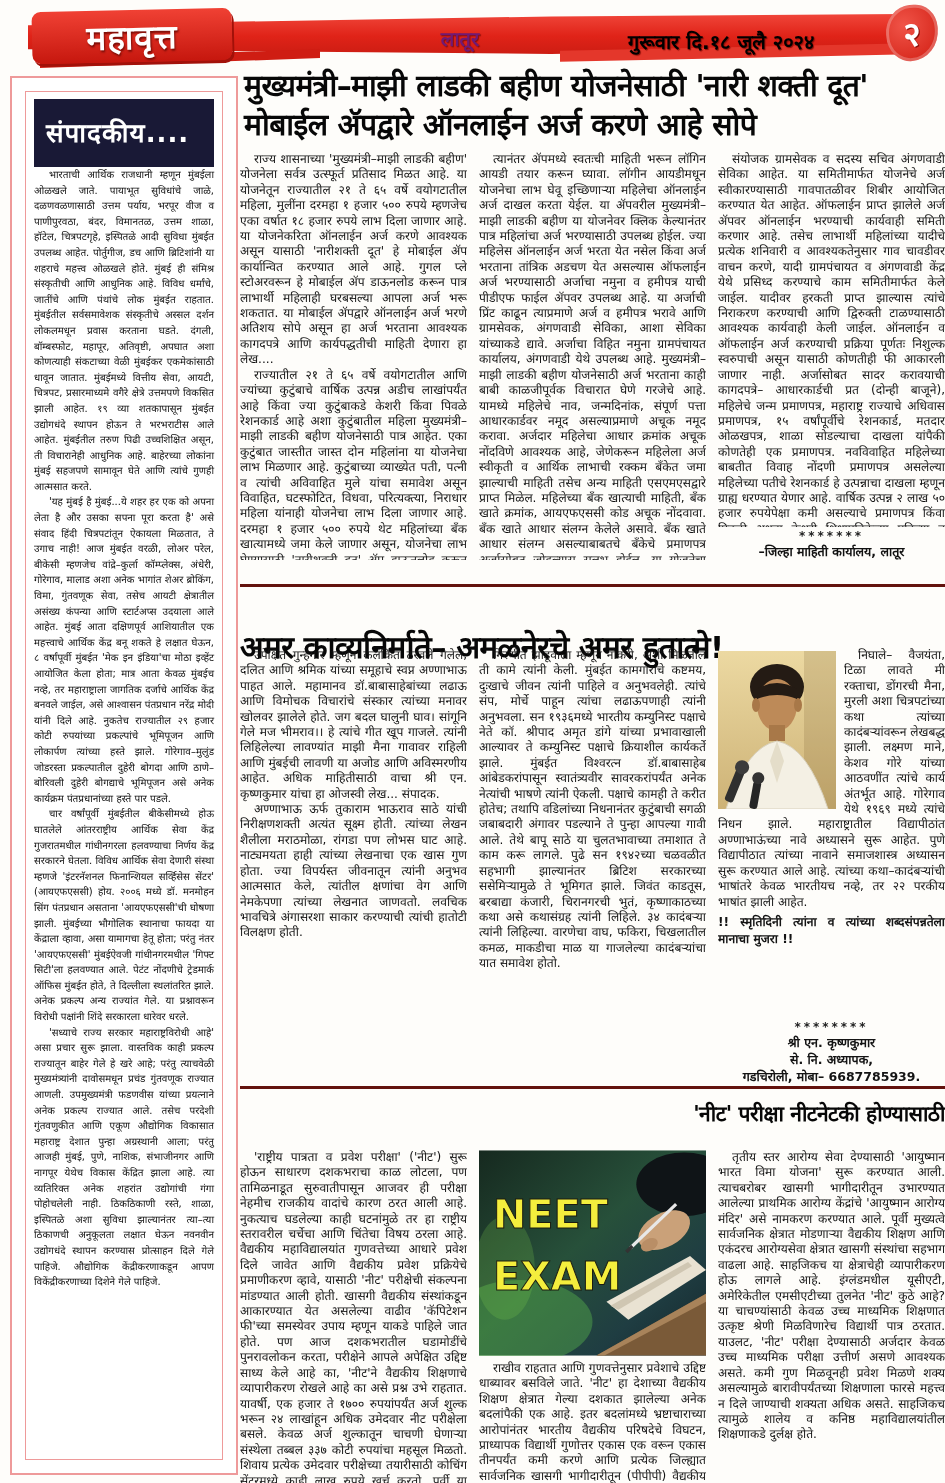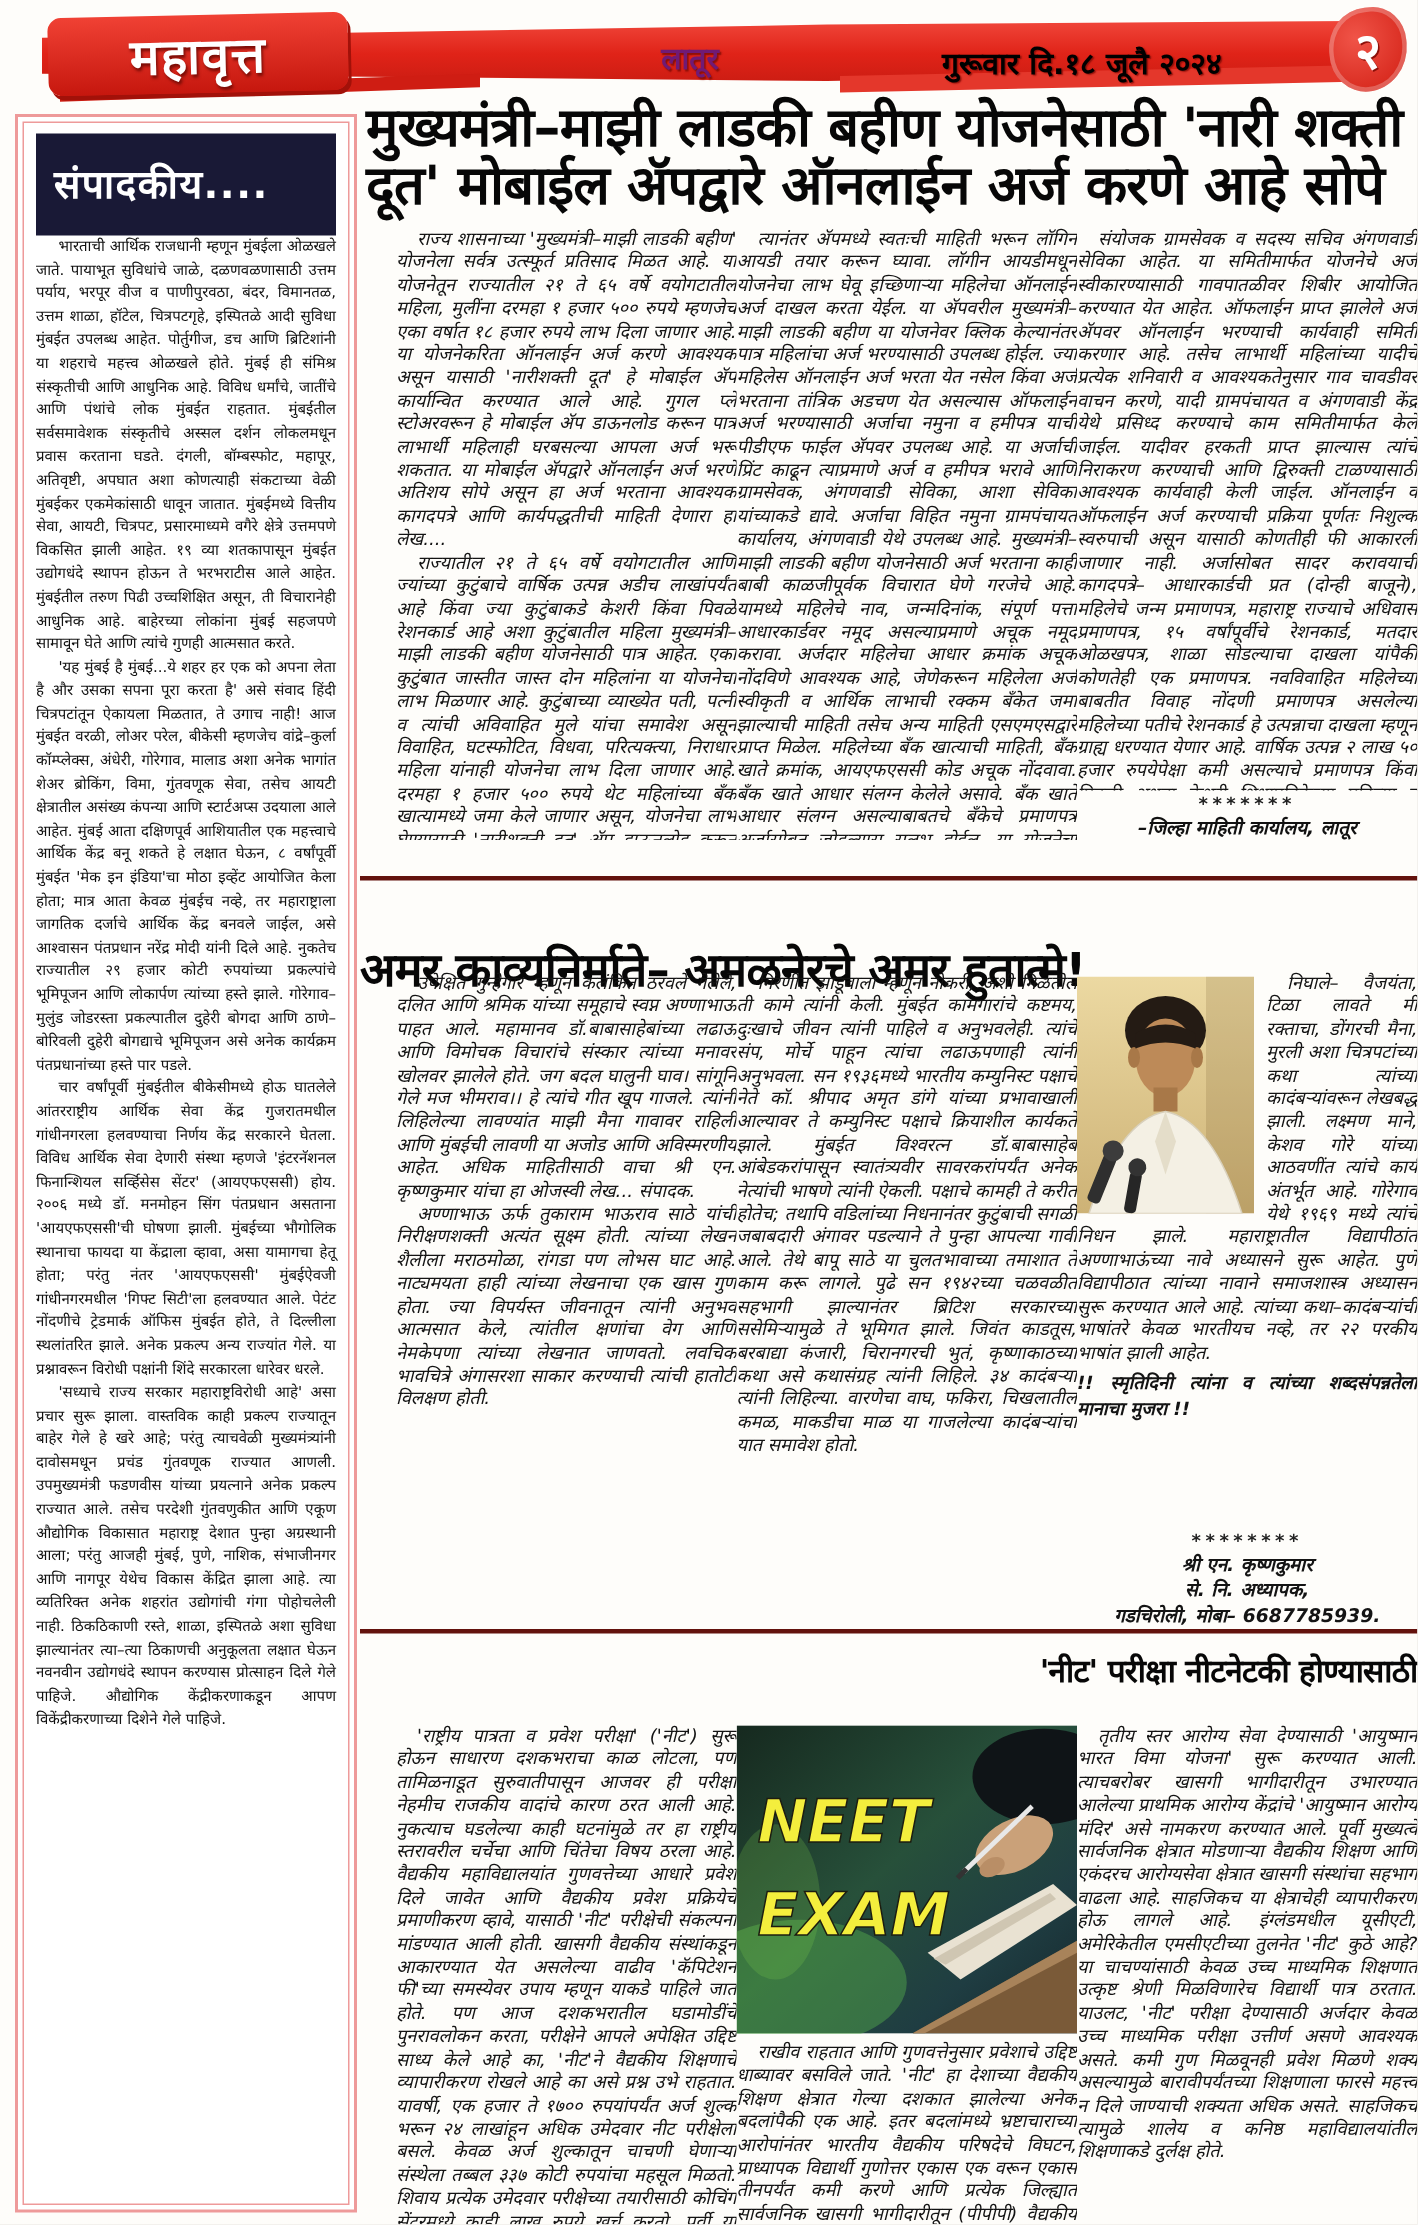--- a/index.html
+++ b/index.html
@@ -24,32 +24,32 @@
   .mh-date{position:absolute;left:628px;top:28px;color:#000000;font-size:20px;font-weight:bold;
            text-shadow:1px 1px 1px #8c0f08;}
   .mh-page{position:absolute;left:886px;top:5px;width:52px;height:56px;
            background:radial-gradient(circle at 35% 35%,#f05448,#d01b10);
            border-radius:52% 44% 56% 48%;transform:rotate(-5deg);
            display:flex;align-items:center;justify-content:center;
            color:#fff;font-size:34px;font-weight:900;text-shadow:1px 1px 0 #8c0f08;
            box-shadow:inset 0 0 0 3px rgba(255,255,255,.25);}
   
   .editorial{position:absolute;left:10px;top:76px;width:228px;height:1399px;
-             border:2px solid #ee9a9a;background:#fff;box-sizing:border-box;padding:3px;}
+             border:2px solid #ee9a9a;background:#fff;box-sizing:border-box;padding:13px;}
   .ed-inner{border:1.5px solid #ee9a9a;height:100%;box-sizing:border-box;
             padding:7px 8px 6px 8px;overflow:hidden;}
   .ed-label{background:#191936;color:#fff;font-size:26px;font-weight:bold;
             padding:15px 10px 17px 12px;letter-spacing:1px;}
   .ed-headline{font-size:22.5px;font-weight:900;color:#000;margin:9px 0 6px 0;
                letter-spacing:-0.5px;line-height:1.1;}
   .ed-body p{margin:0;text-indent:15px;text-align:justify;font-size:10px;
              line-height:15.6px;color:#101010;}
   
   .art-headline{position:absolute;color:#070707;font-weight:900;letter-spacing:-0.5px;}
-  .cols{position:absolute;display:flex;justify-content:flex-end;overflow:hidden;font-style:italic;}
+  .cols{position:absolute;display:flex;justify-content:space-between;overflow:hidden;}
   .col{width:227px;display:flex;flex-direction:column;overflow:hidden;}
   .coltext{flex:1;overflow:hidden;}
   .coltext p{margin:0;text-indent:14px;text-align:justify;font-size:12.1px;
              line-height:15.4px;color:#131313;}
   .stars{text-align:center;font-weight:bold;font-size:12px;letter-spacing:3px;color:#222;
          margin-top:2px;}
   .byline{text-align:center;font-weight:bold;font-size:12.5px;color:#111;}
   .rule{position:absolute;left:240px;width:705px;height:3px;background:#63120d;}
   
   .portrait{float:left;width:118px;height:158px;margin:3px 8px 2px 0;display:block;}
@@ -79,21 +79,21 @@
       <div class="ed-body">
         <p>भारताची आर्थिक राजधानी म्हणून मुंबईला ओळखले जाते. पायाभूत सुविधांचे जाळे, दळणवळणासाठी उत्तम पर्याय, भरपूर वीज व पाणीपुरवठा, बंदर, विमानतळ, उत्तम शाळा, हॉटेल, चित्रपटगृहे, इस्पितळे आदी सुविधा मुंबईत उपलब्ध आहेत. पोर्तुगीज, डच आणि ब्रिटिशांनी या शहराचे महत्त्व ओळखले होते. मुंबई ही संमिश्र संस्कृतीची आणि आधुनिक आहे. विविध धर्मांचे, जातींचे आणि पंथांचे लोक मुंबईत राहतात. मुंबईतील सर्वसमावेशक संस्कृतीचे अस्सल दर्शन लोकलमधून प्रवास करताना घडते. दंगली, बॉम्बस्फोट, महापूर, अतिवृष्टी, अपघात अशा कोणत्याही संकटाच्या वेळी मुंबईकर एकमेकांसाठी धावून जातात. मुंबईमध्ये वित्तीय सेवा, आयटी, चित्रपट, प्रसारमाध्यमे वगैरे क्षेत्रे उत्तमपणे विकसित झाली आहेत. १९ व्या शतकापासून मुंबईत उद्योगधंदे स्थापन होऊन ते भरभराटीस आले आहेत. मुंबईतील तरुण पिढी उच्चशिक्षित असून, ती विचारानेही आधुनिक आहे. बाहेरच्या लोकांना मुंबई सहजपणे सामावून घेते आणि त्यांचे गुणही आत्मसात करते.</p>
         <p>'यह मुंबई है मुंबई...ये शहर हर एक को अपना लेता है और उसका सपना पूरा करता है' असे संवाद हिंदी चित्रपटांतून ऐकायला मिळतात, ते उगाच नाही! आज मुंबईत वरळी, लोअर परेल, बीकेसी म्हणजेच वांद्रे–कुर्ला कॉम्प्लेक्स, अंधेरी, गोरेगाव, मालाड अशा अनेक भागांत शेअर ब्रोकिंग, विमा, गुंतवणूक सेवा, तसेच आयटी क्षेत्रातील असंख्य कंपन्या आणि स्टार्टअप्स उदयाला आले आहेत. मुंबई आता दक्षिणपूर्व आशियातील एक महत्त्वाचे आर्थिक केंद्र बनू शकते हे लक्षात घेऊन, ८ वर्षांपूर्वी मुंबईत 'मेक इन इंडिया'चा मोठा इव्हेंट आयोजित केला होता; मात्र आता केवळ मुंबईच नव्हे, तर महाराष्ट्राला जागतिक दर्जाचे आर्थिक केंद्र बनवले जाईल, असे आश्वासन पंतप्रधान नरेंद्र मोदी यांनी दिले आहे. नुकतेच राज्यातील २९ हजार कोटी रुपयांच्या प्रकल्पांचे भूमिपूजन आणि लोकार्पण त्यांच्या हस्ते झाले. गोरेगाव–मुलुंड जोडरस्ता प्रकल्पातील दुहेरी बोगदा आणि ठाणे–बोरिवली दुहेरी बोगद्याचे भूमिपूजन असे अनेक कार्यक्रम पंतप्रधानांच्या हस्ते पार पडले.</p>
         <p>चार वर्षांपूर्वी मुंबईतील बीकेसीमध्ये होऊ घातलेले आंतरराष्ट्रीय आर्थिक सेवा केंद्र गुजरातमधील गांधीनगरला हलवण्याचा निर्णय केंद्र सरकारने घेतला. विविध आर्थिक सेवा देणारी संस्था म्हणजे 'इंटरनॅशनल फिनान्शियल सर्व्हिसेस सेंटर' (आयएफएससी) होय. २००६ मध्ये डॉ. मनमोहन सिंग पंतप्रधान असताना 'आयएफएससी'ची घोषणा झाली. मुंबईच्या भौगोलिक स्थानाचा फायदा या केंद्राला व्हावा, असा यामागचा हेतू होता; परंतु नंतर 'आयएफएससी' मुंबईऐवजी गांधीनगरमधील 'गिफ्ट सिटी'ला हलवण्यात आले. पेटंट नोंदणीचे ट्रेडमार्क ऑफिस मुंबईत होते, ते दिल्लीला स्थलांतरित झाले. अनेक प्रकल्प अन्य राज्यांत गेले. या प्रश्नावरून विरोधी पक्षांनी शिंदे सरकारला धारेवर धरले.</p>
         <p>'सध्याचे राज्य सरकार महाराष्ट्रविरोधी आहे' असा प्रचार सुरू झाला. वास्तविक काही प्रकल्प राज्यातून बाहेर गेले हे खरे आहे; परंतु त्याचवेळी मुख्यमंत्र्यांनी दावोसमधून प्रचंड गुंतवणूक राज्यात आणली. उपमुख्यमंत्री फडणवीस यांच्या प्रयत्नाने अनेक प्रकल्प राज्यात आले. तसेच परदेशी गुंतवणुकीत आणि एकूण औद्योगिक विकासात महाराष्ट्र देशात पुन्हा अग्रस्थानी आला; परंतु आजही मुंबई, पुणे, नाशिक, संभाजीनगर आणि नागपूर येथेच विकास केंद्रित झाला आहे. त्या व्यतिरिक्त अनेक शहरांत उद्योगांची गंगा पोहोचलेली नाही. ठिकठिकाणी रस्ते, शाळा, इस्पितळे अशा सुविधा झाल्यानंतर त्या–त्या ठिकाणची अनुकूलता लक्षात घेऊन नवनवीन उद्योगधंदे स्थापन करण्यास प्रोत्साहन दिले गेले पाहिजे. औद्योगिक केंद्रीकरणाकडून आपण विकेंद्रीकरणाच्या दिशेने गेले पाहिजे.</p>
       </div>
     </div>
   </aside>
 
   <section>
-    <h1 class="art-headline" style="left:244px;top:66px;width:700px;font-size:36px;line-height:39px;margin:0;">मुख्यमंत्री–माझी लाडकी बहीण योजनेसाठी 'नारी शक्ती दूत' मोबाईल ॲपद्वारे ऑनलाईन अर्ज करणे आहे सोपे</h1>
+    <h1 class="art-headline" style="left:244px;top:66px;width:700px;font-size:30px;line-height:39px;margin:0;">मुख्यमंत्री–माझी लाडकी बहीण योजनेसाठी 'नारी शक्ती दूत' मोबाईल ॲपद्वारे ऑनलाईन अर्ज करणे आहे सोपे</h1>
     <div class="cols" style="left:240px;top:152px;width:705px;height:408px;">
       <div class="col">
         <div class="coltext">
           <p>राज्य शासनाच्या 'मुख्यमंत्री–माझी लाडकी बहीण' योजनेला सर्वत्र उत्स्फूर्त प्रतिसाद मिळत आहे. या योजनेतून राज्यातील २१ ते ६५ वर्षे वयोगटातील महिला, मुलींना दरमहा १ हजार ५०० रुपये म्हणजेच एका वर्षात १८ हजार रुपये लाभ दिला जाणार आहे. या योजनेकरिता ऑनलाईन अर्ज करणे आवश्यक असून यासाठी 'नारीशक्ती दूत' हे मोबाईल ॲप कार्यान्वित करण्यात आले आहे. गुगल प्ले स्टोअरवरून हे मोबाईल ॲप डाऊनलोड करून पात्र लाभार्थी महिलाही घरबसल्या आपला अर्ज भरू शकतात. या मोबाईल ॲपद्वारे ऑनलाईन अर्ज भरणे अतिशय सोपे असून हा अर्ज भरताना आवश्यक कागदपत्रे आणि कार्यपद्धतीची माहिती देणारा हा लेख....</p>
           <p>राज्यातील २१ ते ६५ वर्षे वयोगटातील आणि ज्यांच्या कुटुंबाचे वार्षिक उत्पन्न अडीच लाखांपर्यंत आहे किंवा ज्या कुटुंबाकडे केशरी किंवा पिवळे रेशनकार्ड आहे अशा कुटुंबातील महिला मुख्यमंत्री–माझी लाडकी बहीण योजनेसाठी पात्र आहेत. एका कुटुंबात जास्तीत जास्त दोन महिलांना या योजनेचा लाभ मिळणार आहे. कुटुंबाच्या व्याख्येत पती, पत्नी व त्यांची अविवाहित मुले यांचा समावेश असून विवाहित, घटस्फोटित, विधवा, परित्यक्त्या, निराधार महिला यांनाही योजनेचा लाभ दिला जाणार आहे. दरमहा १ हजार ५०० रुपये थेट महिलांच्या बँक खात्यामध्ये जमा केले जाणार असून, योजनेचा लाभ घेण्यासाठी 'नारीशक्ती दूत' ॲप डाऊनलोड करून इन्स्टॉल करावे.</p>
         </div>
       </div>
       <div class="col">
         <div class="coltext">
           <p>त्यानंतर ॲपमध्ये स्वतःची माहिती भरून लॉगिन आयडी तयार करून घ्यावा. लॉगीन आयडीमधून योजनेचा लाभ घेवू इच्छिणाऱ्या महिलेचा ऑनलाईन अर्ज दाखल करता येईल. या ॲपवरील मुख्यमंत्री–माझी लाडकी बहीण या योजनेवर क्लिक केल्यानंतर पात्र महिलांचा अर्ज भरण्यासाठी उपलब्ध होईल. ज्या महिलेस ऑनलाईन अर्ज भरता येत नसेल किंवा अर्ज भरताना तांत्रिक अडचण येत असल्यास ऑफलाईन अर्ज भरण्यासाठी अर्जाचा नमुना व हमीपत्र याची पीडीएफ फाईल ॲपवर उपलब्ध आहे. या अर्जाची प्रिंट काढून त्याप्रमाणे अर्ज व हमीपत्र भरावे आणि ग्रामसेवक, अंगणवाडी सेविका, आशा सेविका यांच्याकडे द्यावे. अर्जाचा विहित नमुना ग्रामपंचायत कार्यालय, अंगणवाडी येथे उपलब्ध आहे. मुख्यमंत्री–माझी लाडकी बहीण योजनेसाठी अर्ज भरताना काही बाबी काळजीपूर्वक विचारात घेणे गरजेचे आहे. यामध्ये महिलेचे नाव, जन्मदिनांक, संपूर्ण पत्ता आधारकार्डवर नमूद असल्याप्रमाणे अचूक नमूद करावा. अर्जदार महिलेचा आधार क्रमांक अचूक नोंदविणे आवश्यक आहे, जेणेकरून महिलेला अर्ज स्वीकृती व आर्थिक लाभाची रक्कम बँकेत जमा झाल्याची माहिती तसेच अन्य माहिती एसएमएसद्वारे प्राप्त मिळेल. महिलेच्या बँक खात्याची माहिती, बँक खाते क्रमांक, आयएफएससी कोड अचूक नोंदवावा. बँक खाते आधार संलग्न केलेले असावे. बँक खाते आधार संलग्न असल्याबाबतचे बँकेचे प्रमाणपत्र अर्जासोबत जोडल्यास सुलभ होईल. या योजनेचा लाभ घेण्यासाठी पोस्टातील बँक खातेही ग्राह्य धरण्यात येणार आहे.</p>

